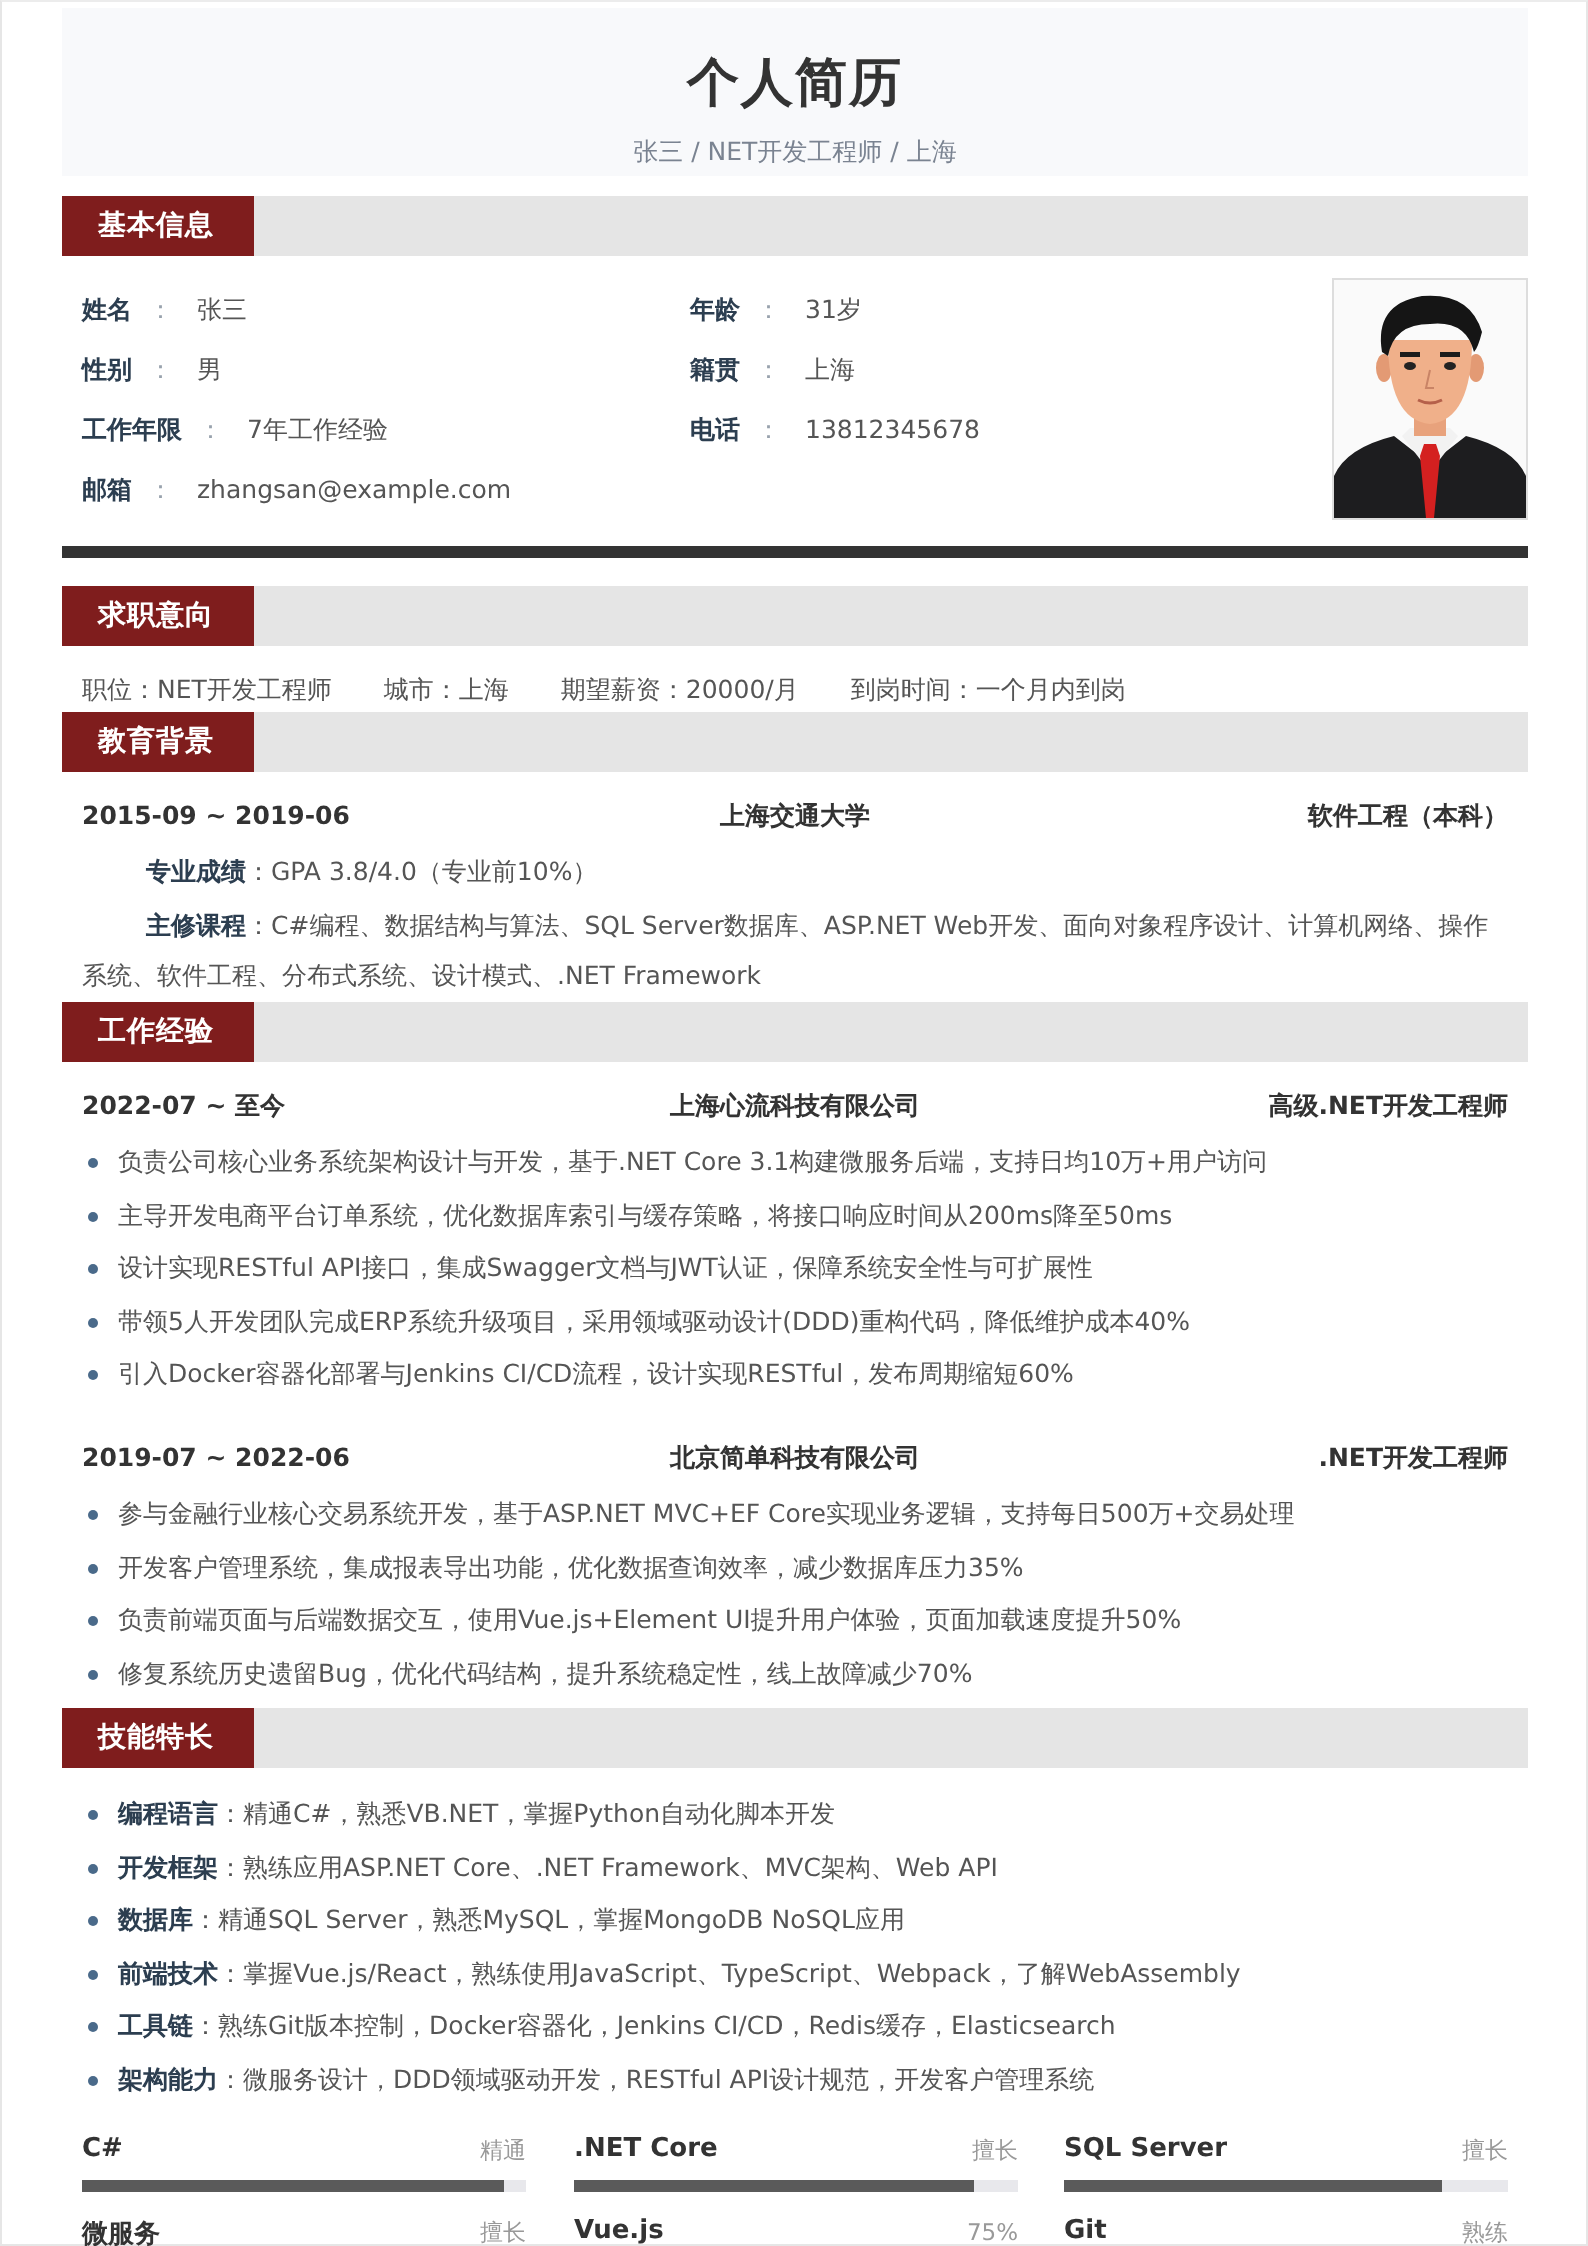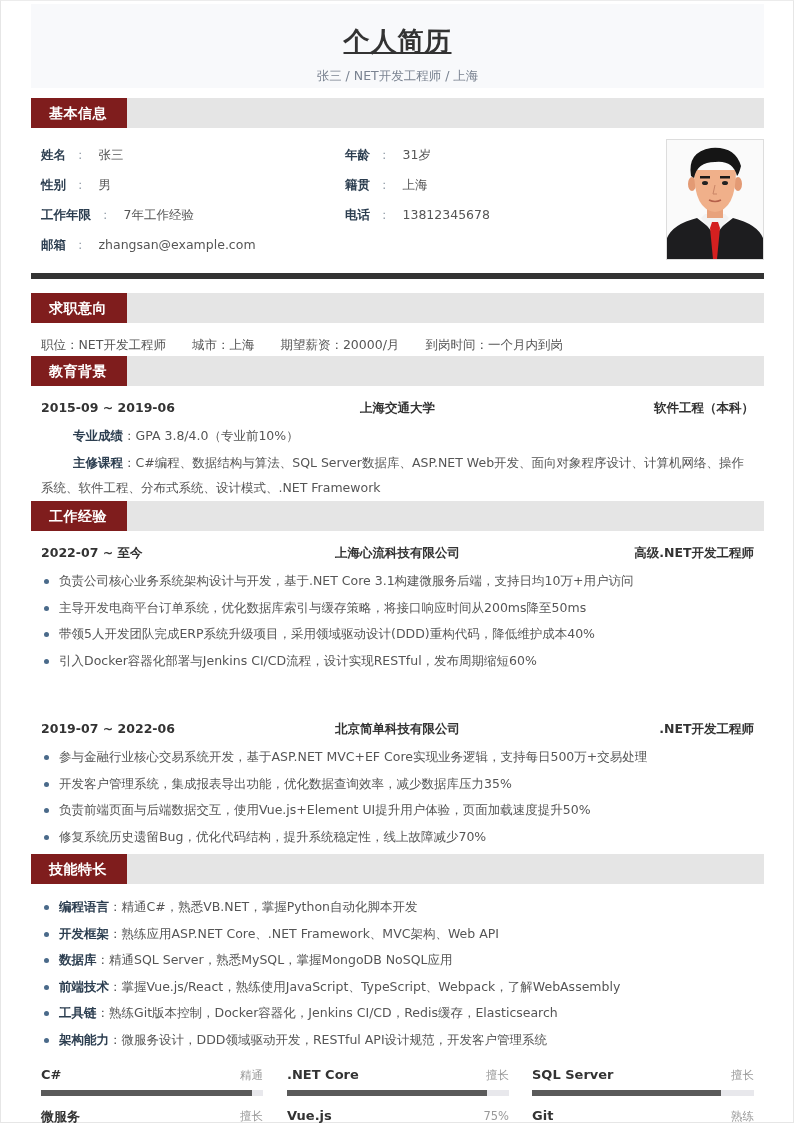--- a/index.html
+++ b/index.html
@@ -15,21 +15,21 @@
   }
 
   
   .header {
     position: absolute; left: 31px; top: 4px; width: 733px; height: 84px;
     background: #f8f9fb;
     text-align: center;
   }
   .header .title {
     position: absolute; left: 0; right: 0; top: 20px;
-    font-size: 26px; font-weight: bold; color: #333; letter-spacing: 1px; text-decoration: underline;
+    font-size: 26px; font-weight: bold; color: #333; letter-spacing: 1px;
   }
   .header .subtitle {
     position: absolute; left: 0; right: 0; top: 64px;
     font-size: 12.5px; color: #7a8391;
   }
 
   
   .sec {
     position: absolute; left: 31px; width: 733px; height: 30px;
     background: #e5e5e5;
@@ -187,20 +187,21 @@
 </div>
 
 <div class="row3" style="top:545px">
   <span class="l">2022-07 ~ 至今</span>
   <span class="m">上海心流科技有限公司</span>
   <span class="r">高级.NET开发工程师</span>
 </div>
 <ul class="bul" style="top:572px">
   <li>负责公司核心业务系统架构设计与开发，基于.NET Core 3.1构建微服务后端，支持日均10万+用户访问</li>
   <li>主导开发电商平台订单系统，优化数据库索引与缓存策略，将接口响应时间从200ms降至50ms</li>
+  <li>设计实现RESTful API接口，集成Swagger文档与JWT认证，保障系统安全性与可扩展性</li>
   <li>带领5人开发团队完成ERP系统升级项目，采用领域驱动设计(DDD)重构代码，降低维护成本40%</li>
   <li>引入Docker容器化部署与Jenkins CI/CD流程，设计实现RESTful，发布周期缩短60%</li>
 </ul>
 
 <div class="row3" style="top:721px">
   <span class="l">2019-07 ~ 2022-06</span>
   <span class="m">北京简单科技有限公司</span>
   <span class="r">.NET开发工程师</span>
 </div>
 <ul class="bul" style="top:748px">

